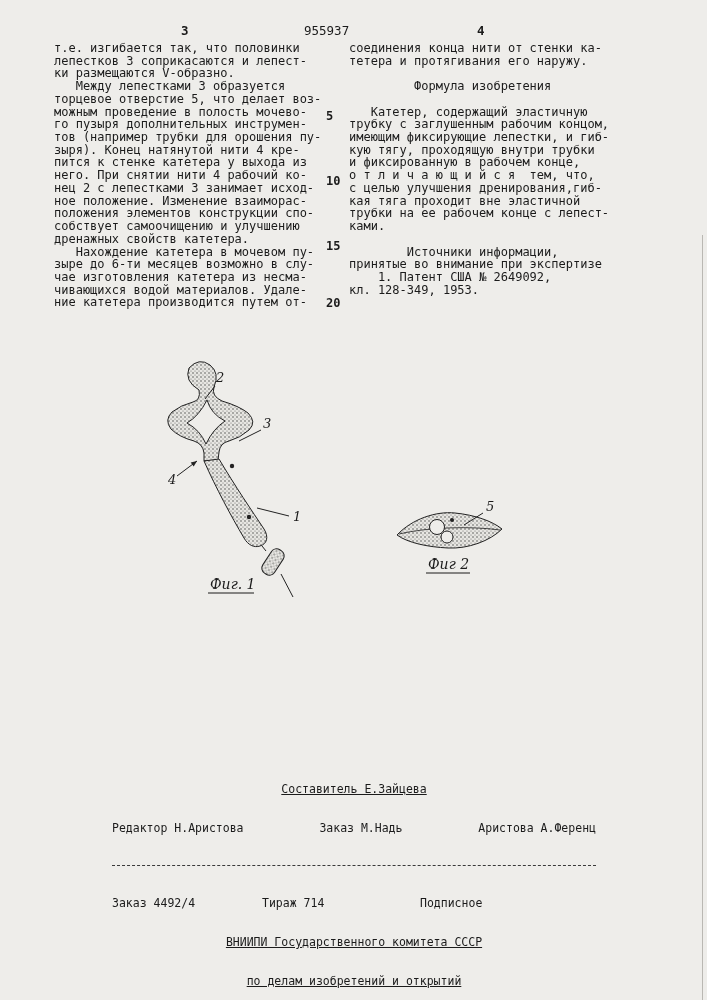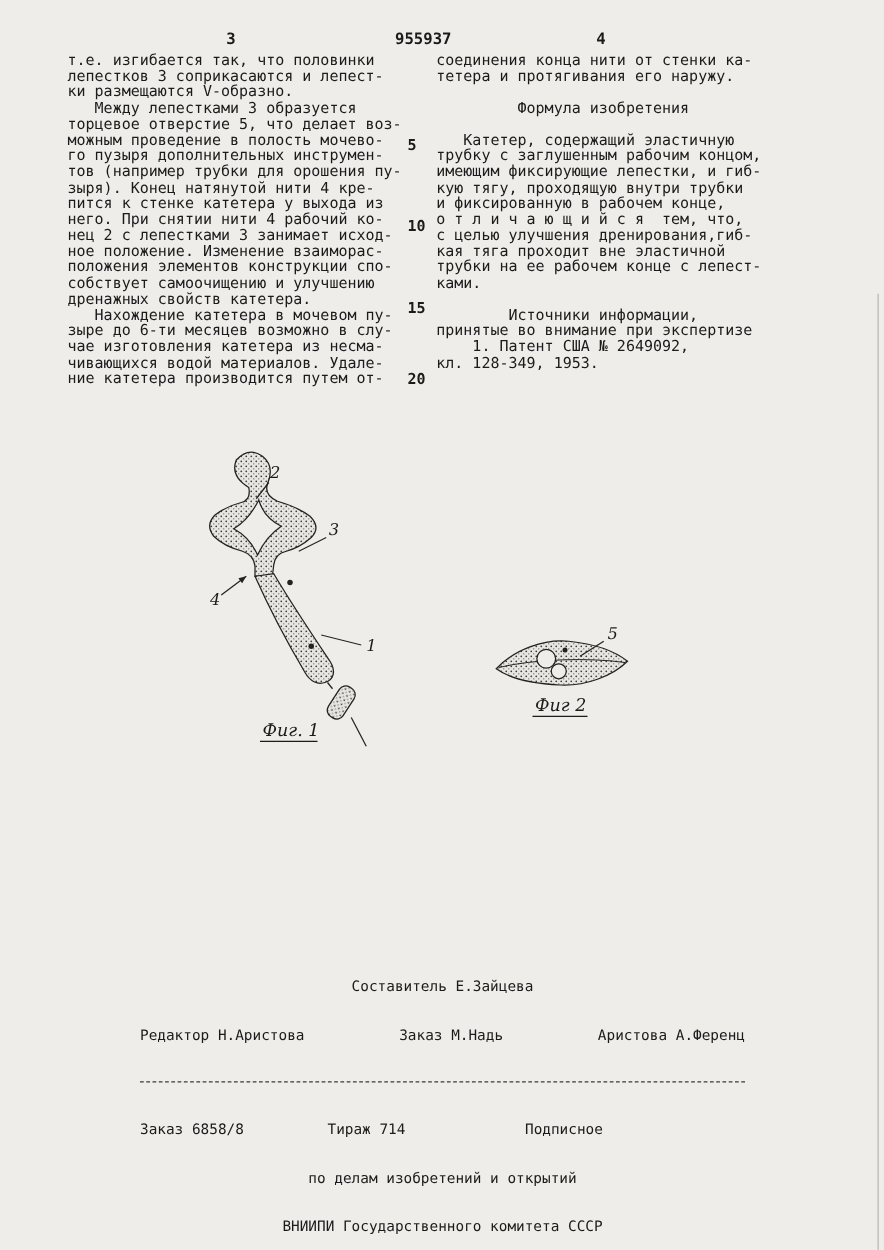--- a/index.html
+++ b/index.html
@@ -19,33 +19,33 @@
     font-size: 12px; line-height: 12.72px;
     white-space: pre;
   }
   .tline { height: 12.72px; }
   .gutter-num { position: absolute; left: 326px; font-size: 12px; font-weight: bold; }
   .fig-svg { position: absolute; left: 0; top: 0; }
   .footer {
     position: absolute; left: 112px; top: 757px; width: 484px;
     font-size: 11.5px; line-height: 13px; white-space: pre;
   }
-  .f-center { text-align: center; }
+  .f-center { text-align: center; text-decoration: underline; }
   .f-row { display: flex; justify-content: space-between; }
   .f-grid { display: grid; grid-template-columns: 150px 158px 1fr; }
   .dash { border: none; border-top: 1.6px dashed #3a3a3a; margin: 4px 0 5px; height: 0; }
   .scan-edge { position: absolute; right: 4px; top: 235px; bottom: 0; width: 1px; background: #bab8b3; }
 </style>
 </head>
 <body>
 
 <div class="page">
 
   <div class="hdr" style="left:181px">3</div>
-  <div class="hdr" style="left:316px; font-weight:bold;">955937</div>
+  <div class="hdr" style="left:304px; font-weight:normal;">955937</div>
   <div class="hdr" style="left:477px">4</div>
 
   <div class="col" style="left:54px; width:292px;"><div class="tline">т.е. изгибается так, что половинки</div><div class="tline">лепестков 3 соприкасаются и лепест-</div><div class="tline">ки размещаются V-образно.</div><div class="tline">   Между лепестками 3 образуется</div><div class="tline">торцевое отверстие 5, что делает воз-</div><div class="tline">можным проведение в полость мочево-</div><div class="tline">го пузыря дополнительных инструмен-</div><div class="tline">тов (например трубки для орошения пу-</div><div class="tline">зыря). Конец натянутой нити 4 кре-</div><div class="tline">пится к стенке катетера у выхода из</div><div class="tline">него. При снятии нити 4 рабочий ко-</div><div class="tline">нец 2 с лепестками 3 занимает исход-</div><div class="tline">ное положение. Изменение взаиморас-</div><div class="tline">положения элементов конструкции спо-</div><div class="tline">собствует самоочищению и улучшению</div><div class="tline">дренажных свойств катетера.</div><div class="tline">   Нахождение катетера в мочевом пу-</div><div class="tline">зыре до 6-ти месяцев возможно в слу-</div><div class="tline">чае изготовления катетера из несма-</div><div class="tline">чивающихся водой материалов. Удале-</div><div class="tline">ние катетера производится путем от-</div></div>
   <div class="col" style="left:349px; width:292px;"><div class="tline">соединения конца нити от стенки ка-</div><div class="tline">тетера и протягивания его наружу.</div><div class="tline">&nbsp;</div><div class="tline">         Формула изобретения</div><div class="tline">&nbsp;</div><div class="tline">   Катетер, содержащий эластичную</div><div class="tline">трубку с заглушенным рабочим концом,</div><div class="tline">имеющим фиксирующие лепестки, и гиб-</div><div class="tline">кую тягу, проходящую внутри трубки</div><div class="tline">и фиксированную в рабочем конце,</div><div class="tline">о т л и ч а ю щ и й с я  тем, что,</div><div class="tline">с целью улучшения дренирования,гиб-</div><div class="tline">кая тяга проходит вне эластичной</div><div class="tline">трубки на ее рабочем конце с лепест-</div><div class="tline">ками.</div><div class="tline">&nbsp;</div><div class="tline">        Источники информации,</div><div class="tline">принятые во внимание при экспертизе</div><div class="tline">    1. Патент США № 2649092,</div><div class="tline">кл. 128-349, 1953.</div></div>
 
   <div class="gutter-num" style="top:109px">5</div>
   <div class="gutter-num" style="top:174px">10</div>
   <div class="gutter-num" style="top:239px">15</div>
   <div class="gutter-num" style="top:296px">20</div>
 
@@ -105,25 +105,25 @@
 
   <div class="footer">
     <div class="f-center">Составитель Е.Зайцева</div>
     <div class="f-row">
       <span>Редактор Н.Аристова</span>
       <span>Заказ М.Надь</span>
       <span>Аристова А.Ференц</span>
     </div>
     <hr class="dash">
     <div class="f-grid">
-      <span>Заказ 6858/8</span>
+      <span>Заказ 4492/4</span>
       <span>Тираж 714</span>
       <span>Подписное</span>
     </div>
+    <div class="f-center">ВНИИПИ Государственного комитета СССР</div>
     <div class="f-center">по делам изобретений и открытий</div>
-    <div class="f-center">ВНИИПИ Государственного комитета СССР</div>
     
     
     
   </div>
 
   <div class="scan-edge"></div>
 </div>
 
 </body></html>

